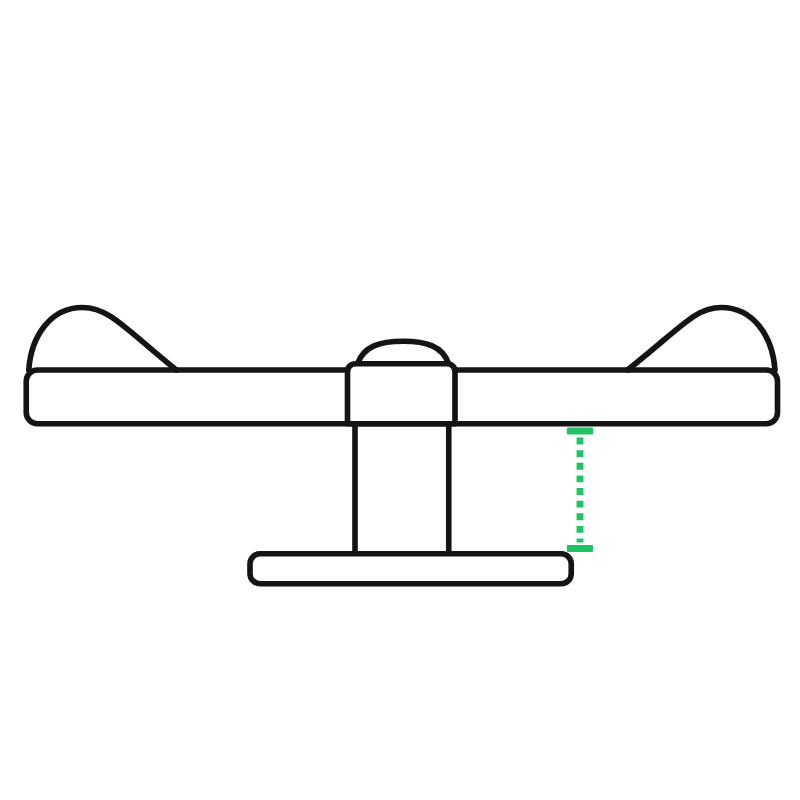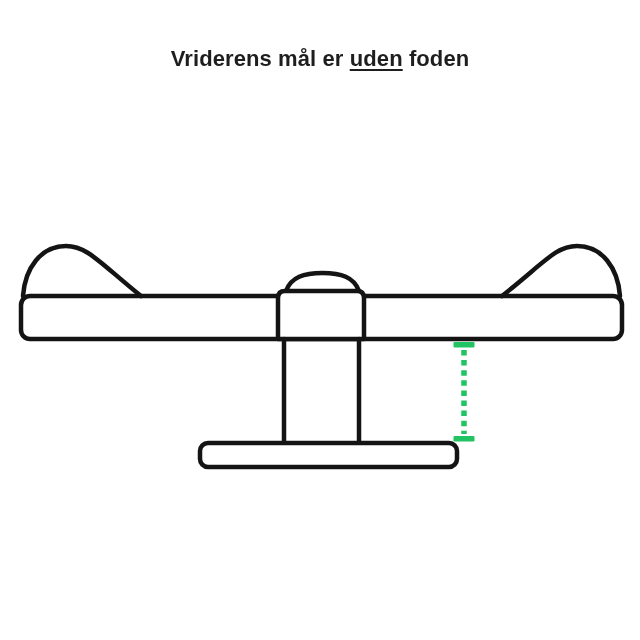--- a/index.html
+++ b/index.html
@@ -58,21 +58,20 @@
     stroke:var(--dimension-green);
     stroke-width:5.5;
     fill:none;
     stroke-dasharray:5.5 4.6;
   }
 </style>
 </head>
 <body>
 
 <div class="text-block">
-  <h1 class="title"><span>Vriderens mål er </span><span class="underlined">uden</span><span> foden</span></h1>
 </div>
 
 <div class="diagram-wrap">
   <svg width="640" height="640" viewBox="0 0 640 640">
 
     <rect class="ink-filled" x="21" y="296" width="601" height="43" rx="9"></rect>
 
     <path class="ink" d="M 23 296 C 25 268 41 246 66 246 C 87 246 99 262 141 296"></path>
 
     <path class="ink" d="M 502 296 C 545 262 556 246 577 246 C 602 246 618 268 620 296"></path>

